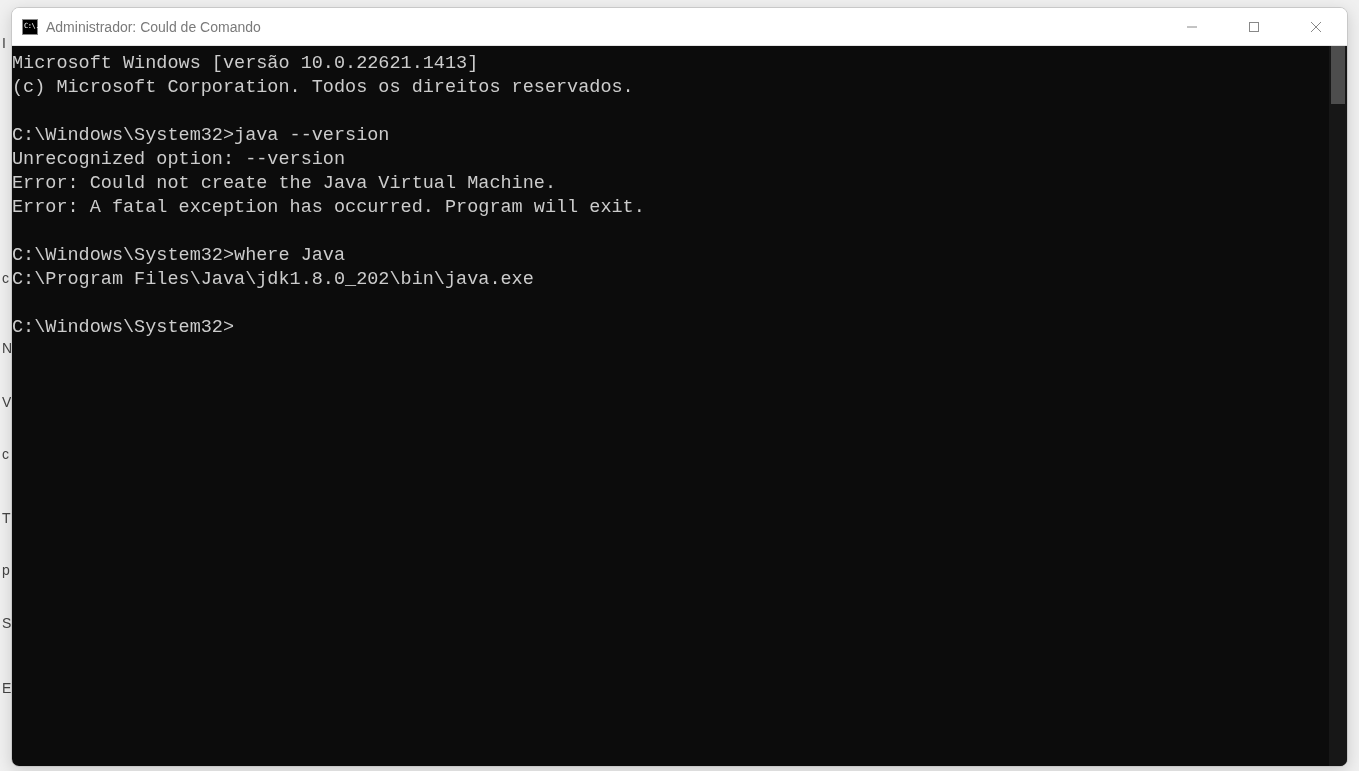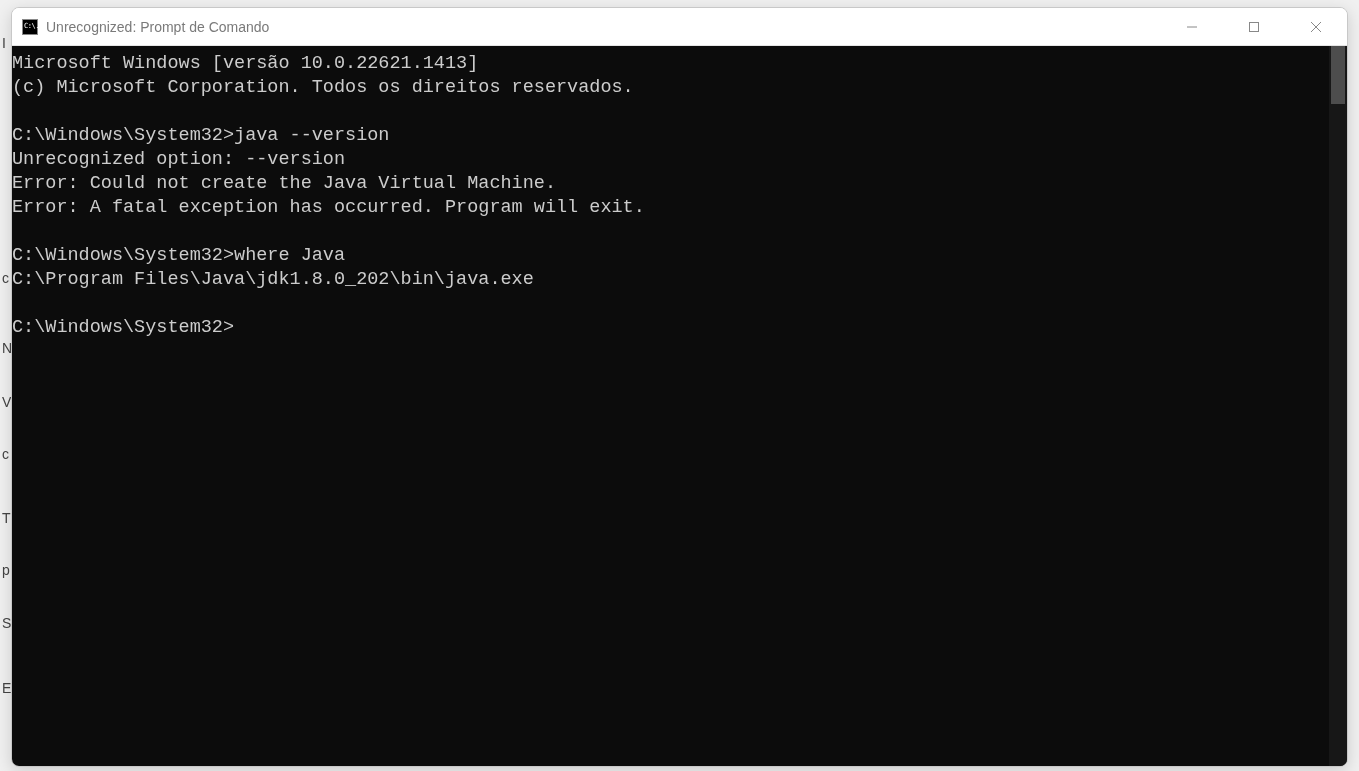--- a/index.html
+++ b/index.html
@@ -141,21 +141,21 @@
     <span class="bg-char" style="top: 562px; left: 2px;">p</span>
     <span class="bg-char" style="top: 615px; left: 2px;">S</span>
     <span class="bg-char" style="top: 680px; left: 2px;">E</span>
   </div>
 
 <div class="window">
   <div class="titlebar">
     <div class="titlebar-icon">
       <span class="titlebar-icon-text">C:\.</span>
     </div>
-    <div class="titlebar-title">Unrecognized: Prompt de Comando</div>
+    <div class="titlebar-title">Administrador: Could de Comando</div>
     <div class="titlebar-controls">
       <div class="titlebar-btn">
         <svg viewBox="0 0 12 12">
             <line x1="1" y1="6" x2="11" y2="6" stroke="currentColor" stroke-width="1"></line>
           </svg>
       </div>
       <div class="titlebar-btn">
         <svg viewBox="0 0 12 12">
             <rect x="1.5" y="1.5" width="9" height="9" fill="none" stroke="currentColor" stroke-width="1"></rect>
           </svg>

